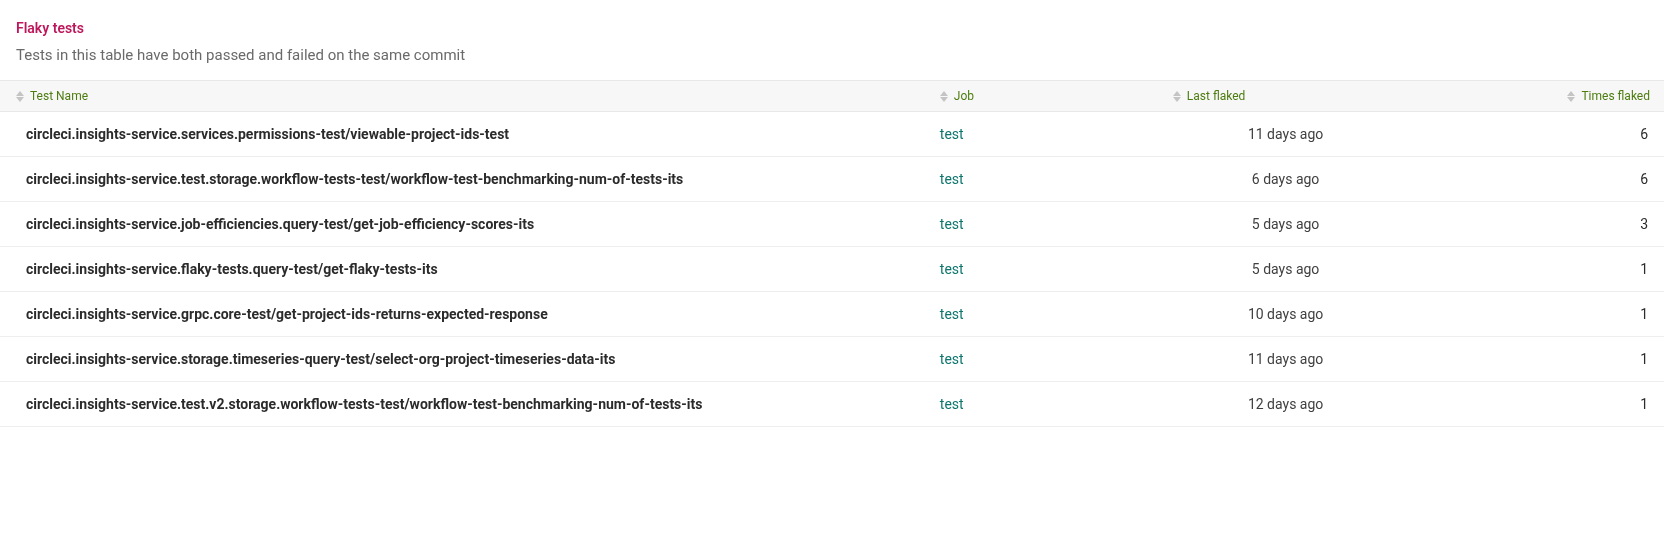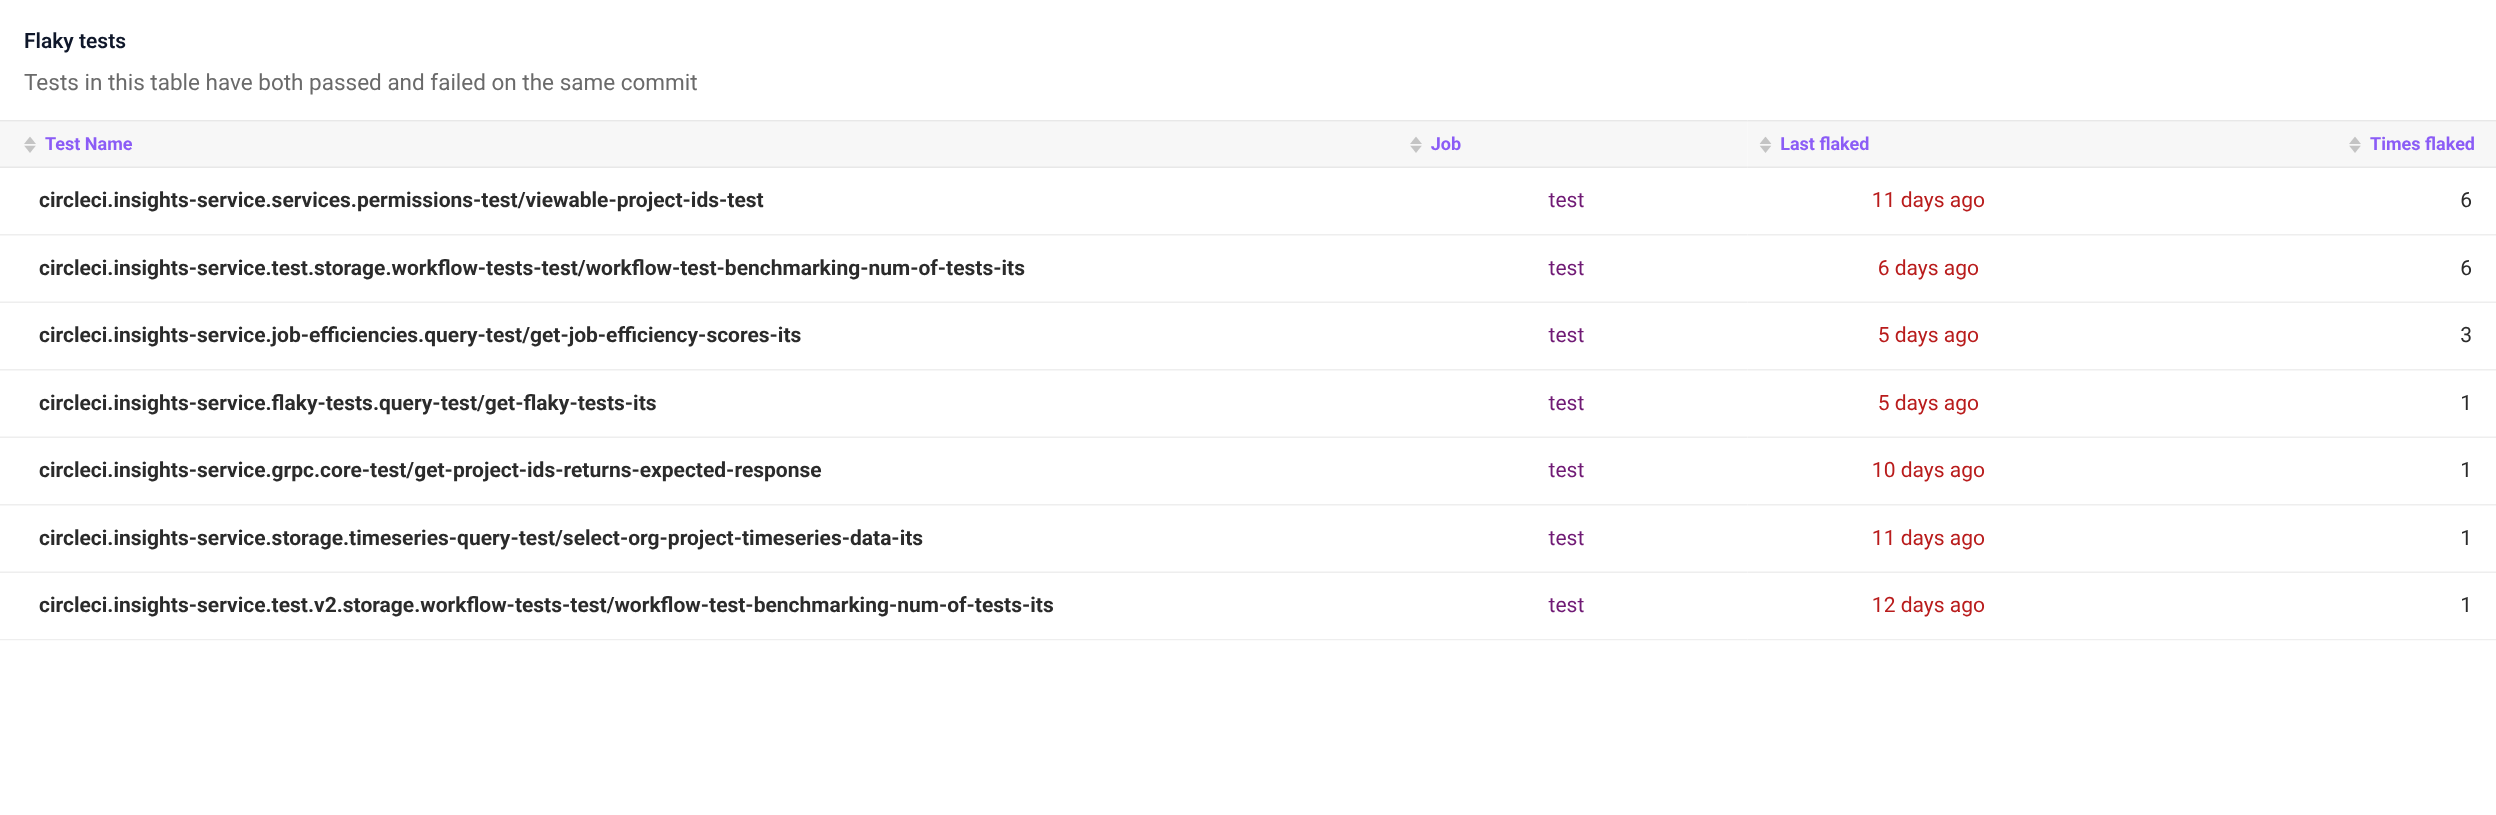--- a/index.html
+++ b/index.html
@@ -15,41 +15,41 @@
     }
     .container {
       width: 100%;
     }
     .header {
       padding: 20px 16px 16px 16px;
     }
     .header-title {
       font-weight: 600;
       font-size: 14px;
-      color: #0f172a;
+      color: #be185d;
       margin-bottom: 10px;
     }
     .header-subtitle {
       font-size: 15px;
       color: #6a6a6a;
     }
     .table {
       width: 100%;
       border-collapse: collapse;
     }
     .table-head {
       background: #f7f7f7;
       border-top: 1px solid #e8e8e8;
       border-bottom: 1px solid #e8e8e8;
     }
     .th {
       padding: 8px 16px 8px 8px;
       font-size: 12px;
-      font-weight: 700;
-      color: #8b5cf6;
+      font-weight: 400;
+      color: #4d7c0f;
       text-align: left;
       white-space: nowrap;
     }
     .th:first-child {
       padding-left: 16px;
     }
     .th:last-child {
       padding-right: 14px;
     }
     .th-content {
@@ -84,28 +84,27 @@
       padding-left: 26px;
     }
     .td:last-child {
       padding-right: 16px;
     }
     .td-test-name {
       color: #2b2b2b;
       font-weight: bold;
     }
     .td-job {
-      color: #701a75;
-      text-align: center;
+      color: #0f766e;
     }
     .td-last-flaked {
       text-align: center;
     }
     .td-last-flaked a {
-      color: #b91c1c;
+      color: #404040;
       text-decoration: none;
       text-align: right;
     }
     .td-times-flaked {
       text-align: right;
       color: #2b2b2b;
     }
     .col-test-name { width: 56%; }
     .col-job { width: 14%; }
     .col-last-flaked { width: 15%; text-align: center; }

